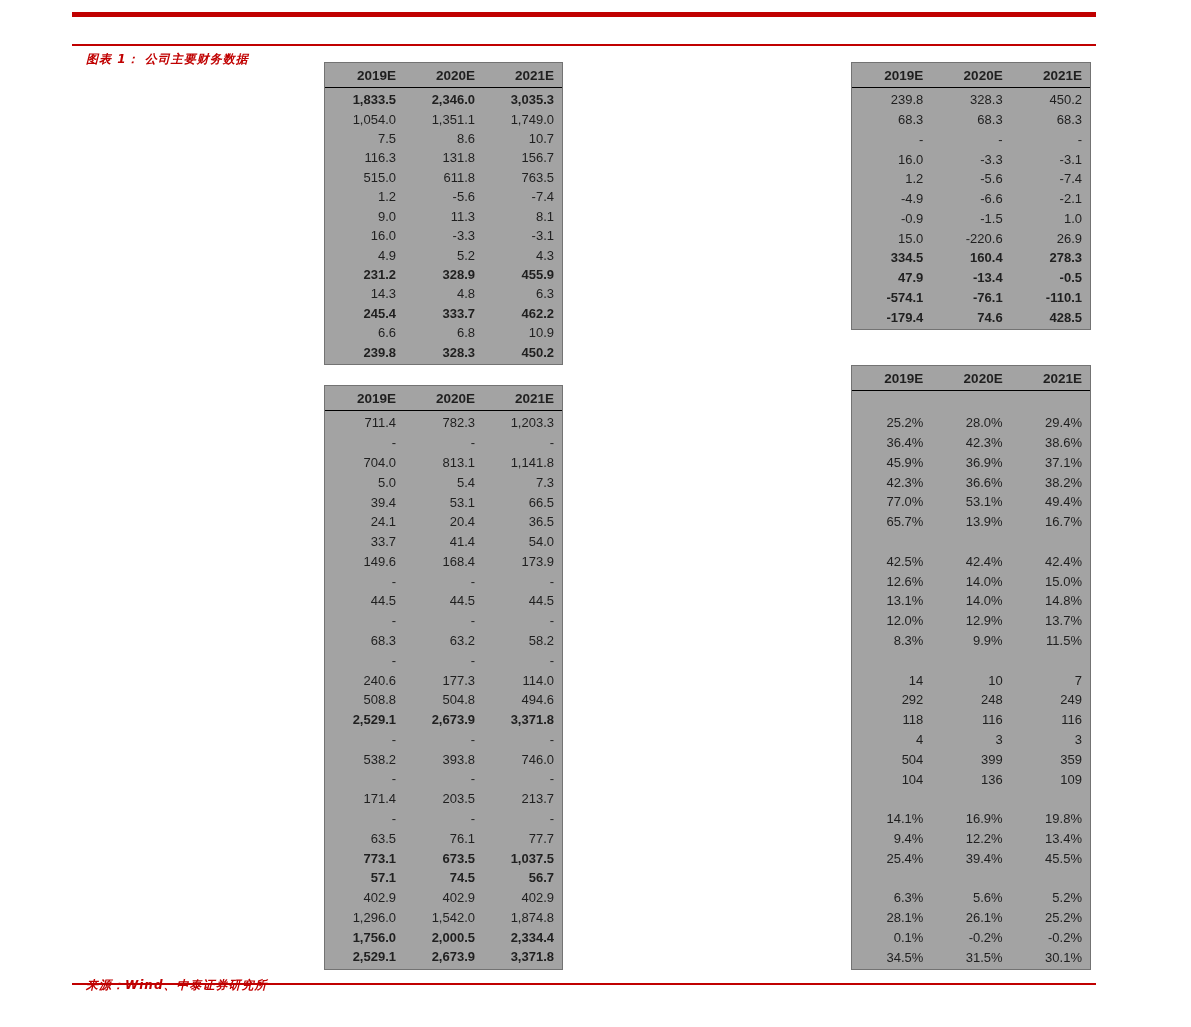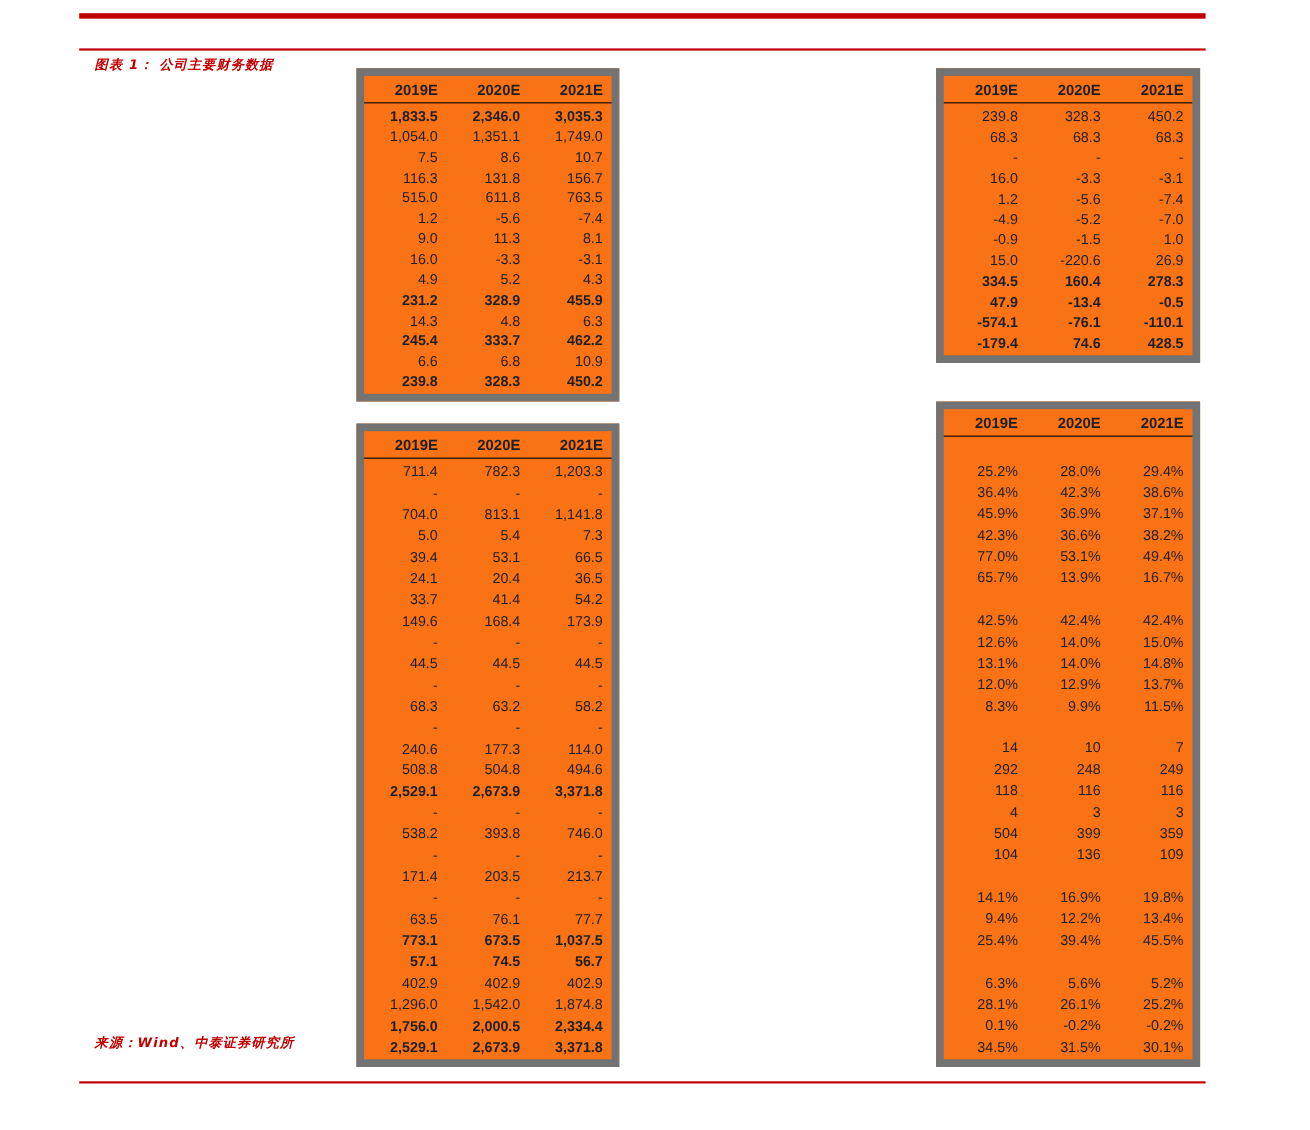--- a/index.html
+++ b/index.html
@@ -10,26 +10,26 @@
   .rule{position:absolute;left:72px;width:1024px;background:#c00000;}
   .rule-thick{top:12px;height:5px;}
   .rule-title{top:44px;height:2px;}
   .rule-footer{top:983px;height:2px;}
   .chart-title{
     position:absolute;left:86px;top:19px;color:#c00000;
     font-family:"DejaVu Sans",sans-serif;
     font-weight:bold;font-style:italic;font-size:12px;letter-spacing:1px;margin-top:32px;
   }
   .source-note{
-    position:absolute;left:86px;top:940px;color:#c00000;
+    position:absolute;left:86px;top:977px;color:#c00000;
     font-family:"DejaVu Sans",sans-serif;
     font-weight:bold;font-style:italic;font-size:12px;letter-spacing:1px;
   }
   .fin-table{
-    position:absolute;background:#f97316;border:7px solid #737373;
+    position:absolute;background:#a3a3a3;border:1px solid #737373;
     box-sizing:border-box;display:flex;flex-direction:column;
     color:#1f1f1f;font-size:13px;
   }
   .t0{left:324px;top:62px;width:239px;height:303px;}
   .t1{left:851px;top:62px;width:240px;height:268px;}
   .t2{left:324px;top:385px;width:239px;height:585px;}
   .t3{left:851px;top:365px;width:240px;height:605px;}
   .thead{
     display:flex;height:24px;min-height:24px;align-items:center;
     border-bottom:1px solid #000000;font-weight:bold;font-size:13.5px;
@@ -152,22 +152,22 @@
         <span class="cell">-3.3</span>
         <span class="cell">-3.1</span>
       </div>
       <div class="row">
         <span class="cell">1.2</span>
         <span class="cell">-5.6</span>
         <span class="cell">-7.4</span>
       </div>
       <div class="row">
         <span class="cell">-4.9</span>
-        <span class="cell">-5.2</span>
-        <span class="cell">-7.0</span>
+        <span class="cell">-6.6</span>
+        <span class="cell">-2.1</span>
       </div>
       <div class="row">
         <span class="cell">-0.9</span>
         <span class="cell">-1.5</span>
         <span class="cell">1.0</span>
       </div>
       <div class="row">
         <span class="cell">15.0</span>
         <span class="cell">-220.6</span>
         <span class="cell">26.9</span>
@@ -227,21 +227,21 @@
         <span class="cell">66.5</span>
       </div>
       <div class="row">
         <span class="cell">24.1</span>
         <span class="cell">20.4</span>
         <span class="cell">36.5</span>
       </div>
       <div class="row">
         <span class="cell">33.7</span>
         <span class="cell">41.4</span>
-        <span class="cell">54.2</span>
+        <span class="cell">54.0</span>
       </div>
       <div class="row">
         <span class="cell">149.6</span>
         <span class="cell">168.4</span>
         <span class="cell">173.9</span>
       </div>
       <div class="row">
         <span class="cell">-</span>
         <span class="cell">-</span>
         <span class="cell">-</span>

